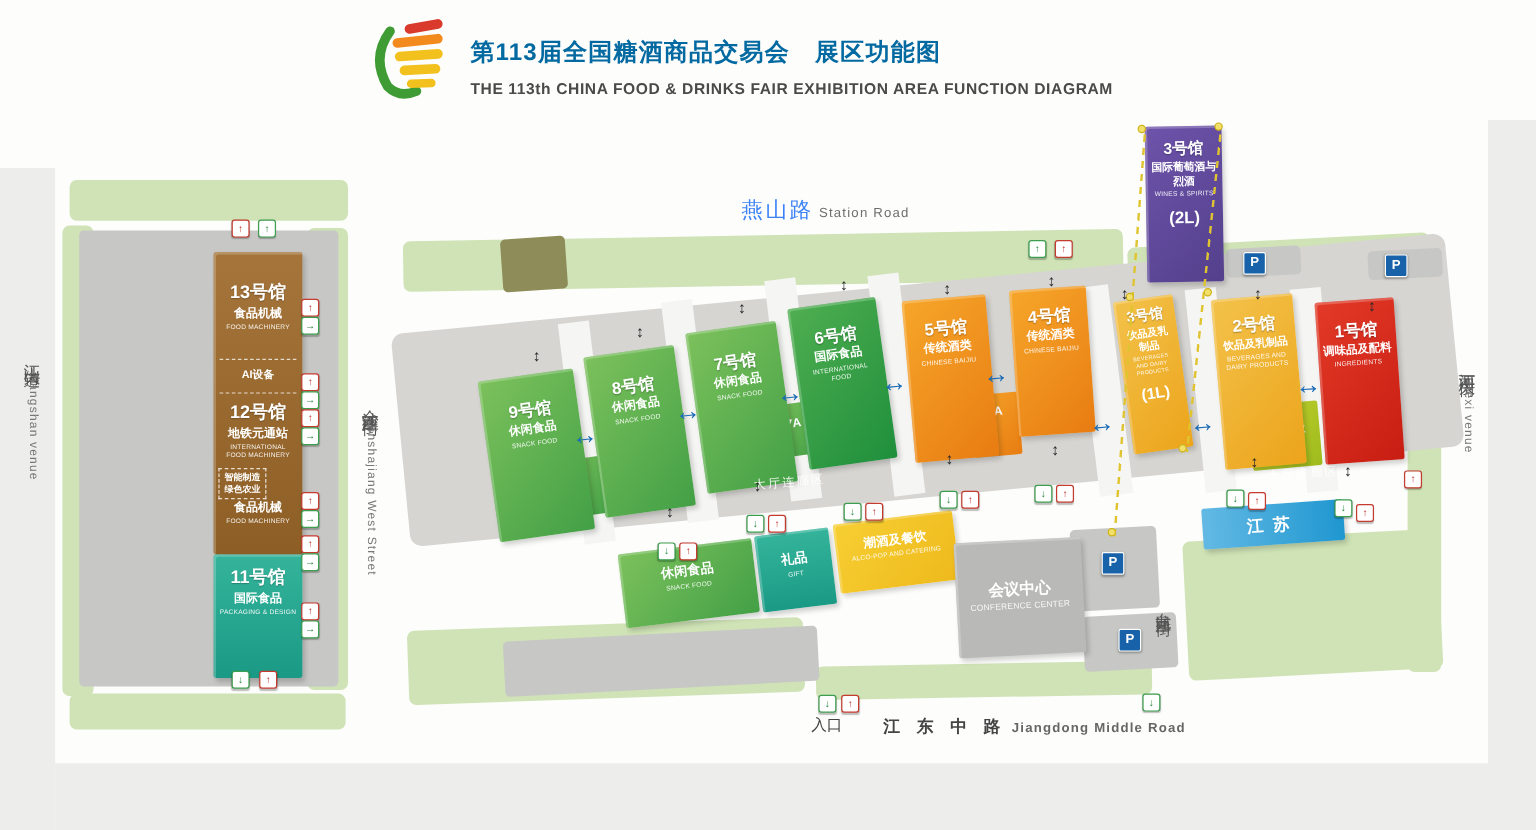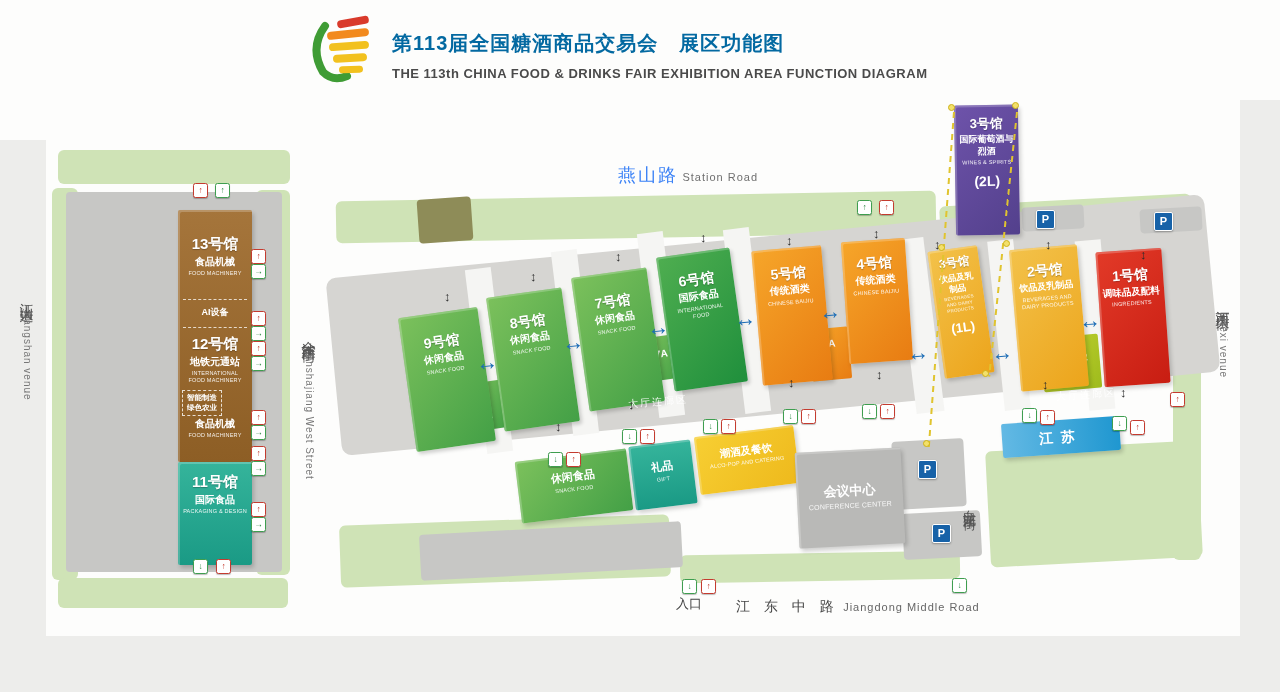--- a/index.html
+++ b/index.html
@@ -98,21 +98,21 @@
   <div class="abs gray" style="left:420px;top:528px;width:262px;height:46px;transform:rotate(-3deg);"></div>
   <div class="abs gray" style="left:1022px;top:206px;width:62px;height:24px;transform:rotate(-3deg);"></div>
   <div class="abs gray" style="left:1140px;top:208px;width:62px;height:24px;transform:rotate(-3deg);"></div>
   <div class="abs gray" style="left:893px;top:440px;width:72px;height:68px;transform:rotate(-3deg);"></div>
   <div class="abs gray" style="left:903px;top:512px;width:78px;height:46px;transform:rotate(-3deg);"></div>
 
   <div class="abs" style="left:618px;top:163px;">
     <span class="street-zh" style="font-size:18px;color:#3b82f6;">燕山路</span>
     <span class="street-en" style="font-size:11px;color:#6f6f6f;">Station Road</span>
   </div>
-  <div class="abs" style="left:736px;top:597px;">
+  <div class="abs" style="left:736px;top:597px;font-weight:bold;">
     <span class="street-zh" style="font-size:14px;color:#444;letter-spacing:5px;">江 东 中 路</span>
     <span class="street-en" style="font-size:11px;color:#666;">Jiangdong Middle Road</span>
   </div>
   <div class="abs vtxt" style="left:300px;top:330px;height:220px;">
     <span class="street-zh">金沙江西街</span>
     <span class="street-en" style="margin-top:8px;">Jinshajiang West Street</span>
   </div>
   <div class="abs vtxt" style="left:960px;top:500px;height:110px;">
     <span class="street-zh" style="font-size:13px;">白龙江西街</span>
   </div>

